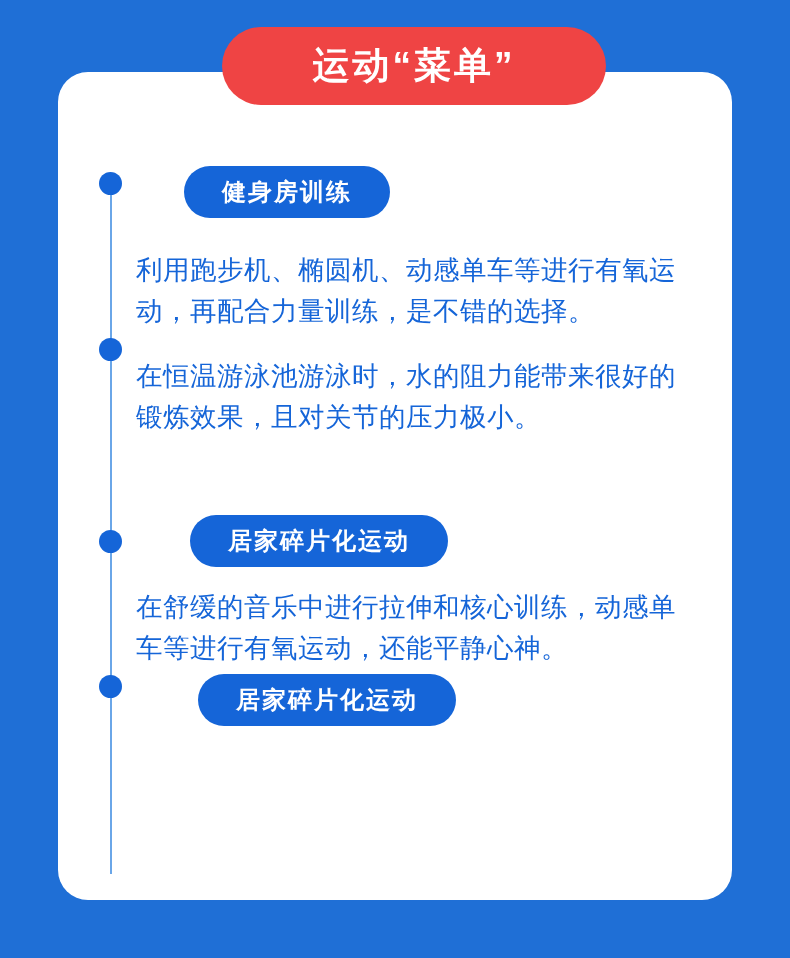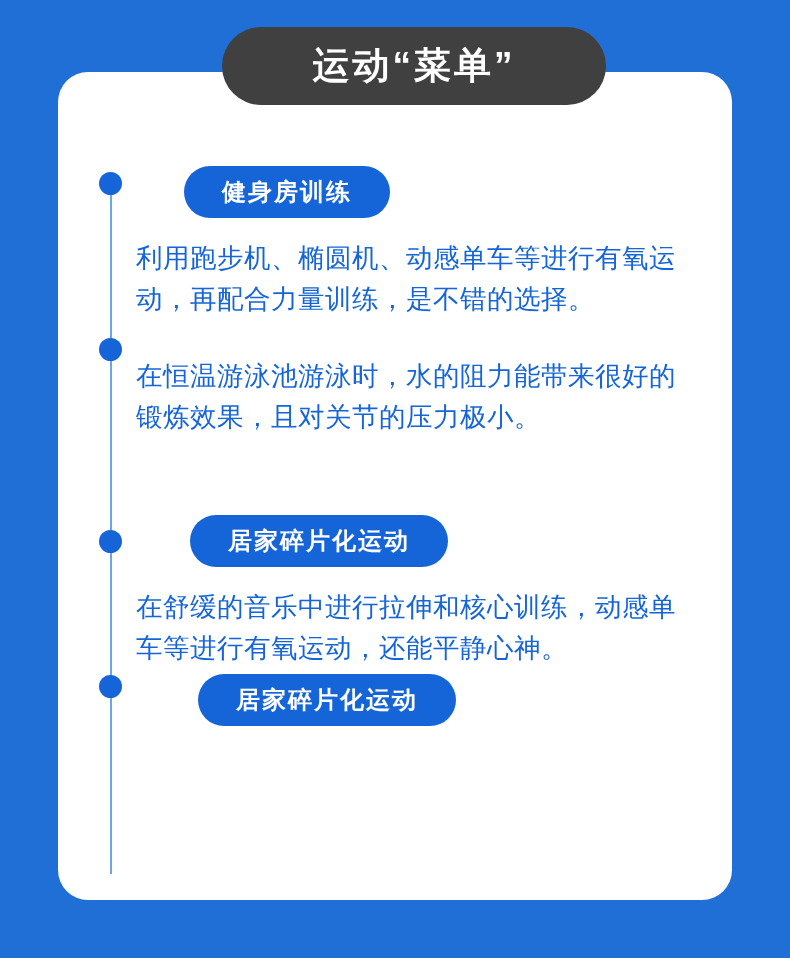--- a/index.html
+++ b/index.html
@@ -27,21 +27,21 @@
     height: 828px;
     background: #ffffff;
     border-radius: 30px;
   }
   .title-pill {
     position: absolute;
     left: 222px;
     top: 27px;
     width: 384px;
     height: 78px;
-    background: #404040;
+    background: #ef4444;
     border-radius: 39px;
     display: flex;
     align-items: center;
     justify-content: center;
     box-sizing: border-box;
   }
   .title-pill span {
     color: #ffffff;
     font-size: 37px;
     font-weight: bold;
@@ -104,21 +104,21 @@
 
   .body-text {
     margin-top: 20px;
     color: #1565d8;
     font-size: 26.5px;
     line-height: 41px;
     letter-spacing: 0.5px;
     width: 566px;
     text-indent: 0;
   }
-  .sec1 .body-text { margin-top: 20px; }
+  .sec1 .body-text { margin-top: 32px; }
   .sec4 .body-text { text-indent: 22px; }
 </style>
 </head>
 <body>
 
 <div class="poster">
 
   <div class="card"></div>
 
   <div class="title-pill">

